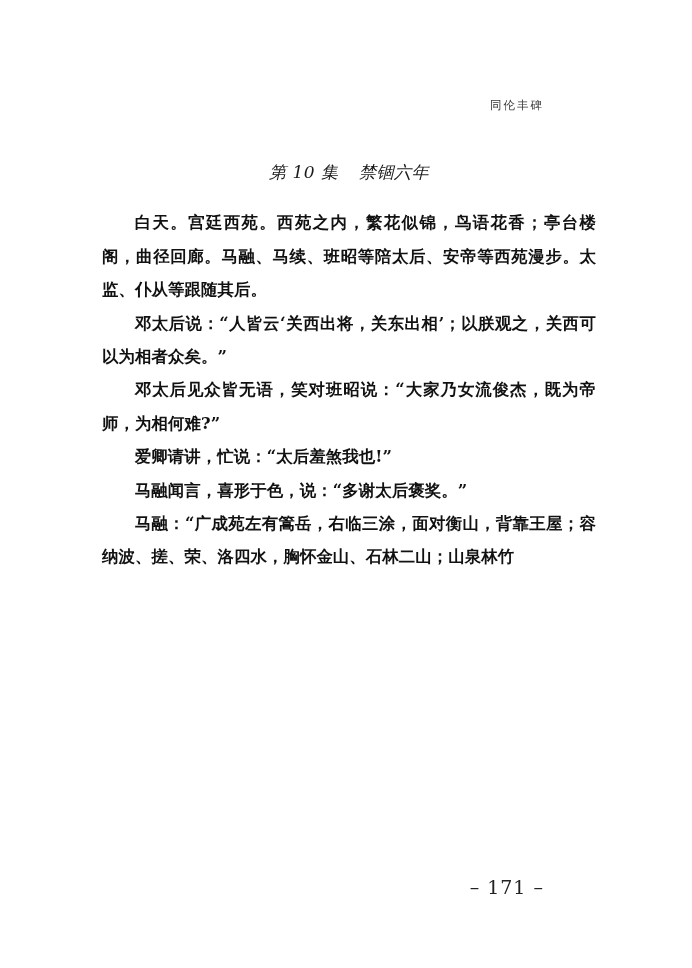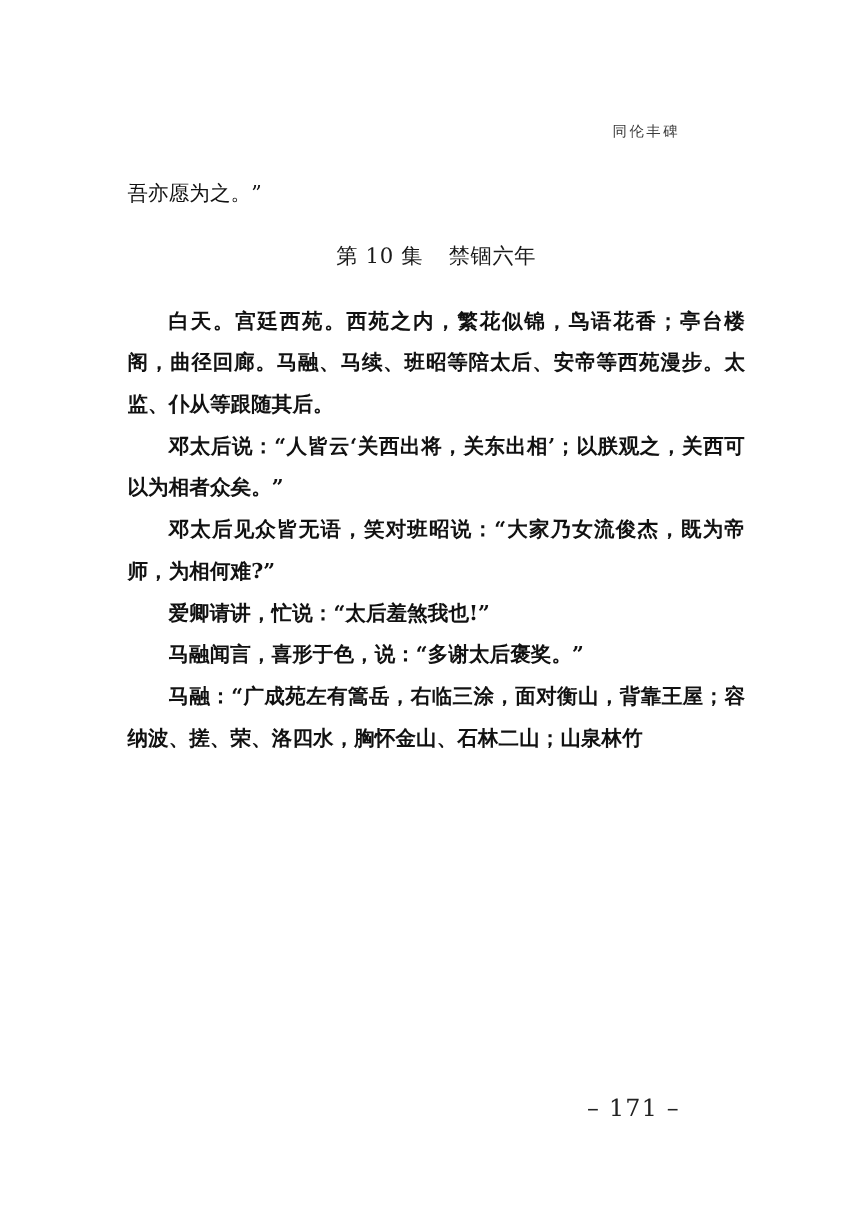--- a/index.html
+++ b/index.html
@@ -66,20 +66,21 @@
   }
   h2.chapter {
     margin: 0;
     font-size: 17px;
     font-weight: normal;
     text-align: center;
     line-height: 33.4px;
     padding-top: 18px;
     padding-bottom: 17px;
     letter-spacing: 0.5px;
+    font-style: italic;
   }
   h2.chapter .gap {
     display: inline-block;
     width: 1.2em;
   }
   
   .folio {
     position: absolute;
     right: 72px;
     bottom: 70px;
@@ -92,21 +93,20 @@
 </head>
 <body>
 
 <div class="page">
 
   <div class="running-head">同伦丰碑</div>
   <div class="rule"></div>
 
   <div class="content">
 
-    <p class="noindent">吾亦愿为之。”</p>
 
     <h2 class="chapter">
       <span>第 10 集</span><span class="gap"></span><span>禁锢六年</span>
     </h2>
 
     <p class="indent">白天。宫廷西苑。西苑之内，繁花似锦，鸟语花香；亭台楼阁，曲径回廊。马融、马续、班昭等陪太后、安帝等西苑漫步。太监、仆从等跟随其后。</p>
     <p class="indent">邓太后说：“人皆云‘关西出将，关东出相’；以朕观之，关西可以为相者众矣。”</p>
     <p class="indent">邓太后见众皆无语，笑对班昭说：“大家乃女流俊杰，既为帝师，为相何难?”</p>
     <p class="indent">爱卿请讲，忙说：“太后羞煞我也!”</p>
     <p class="indent">马融闻言，喜形于色，说：“多谢太后褒奖。”</p>

